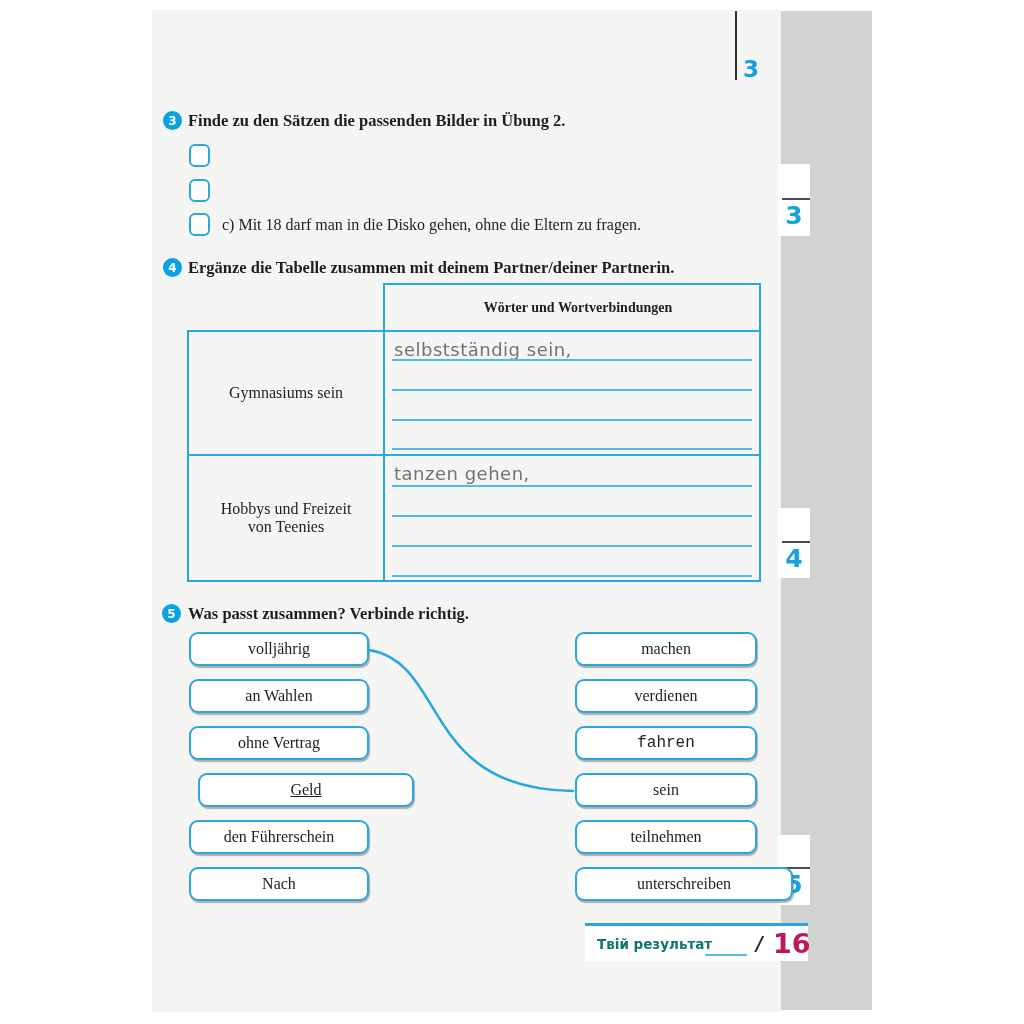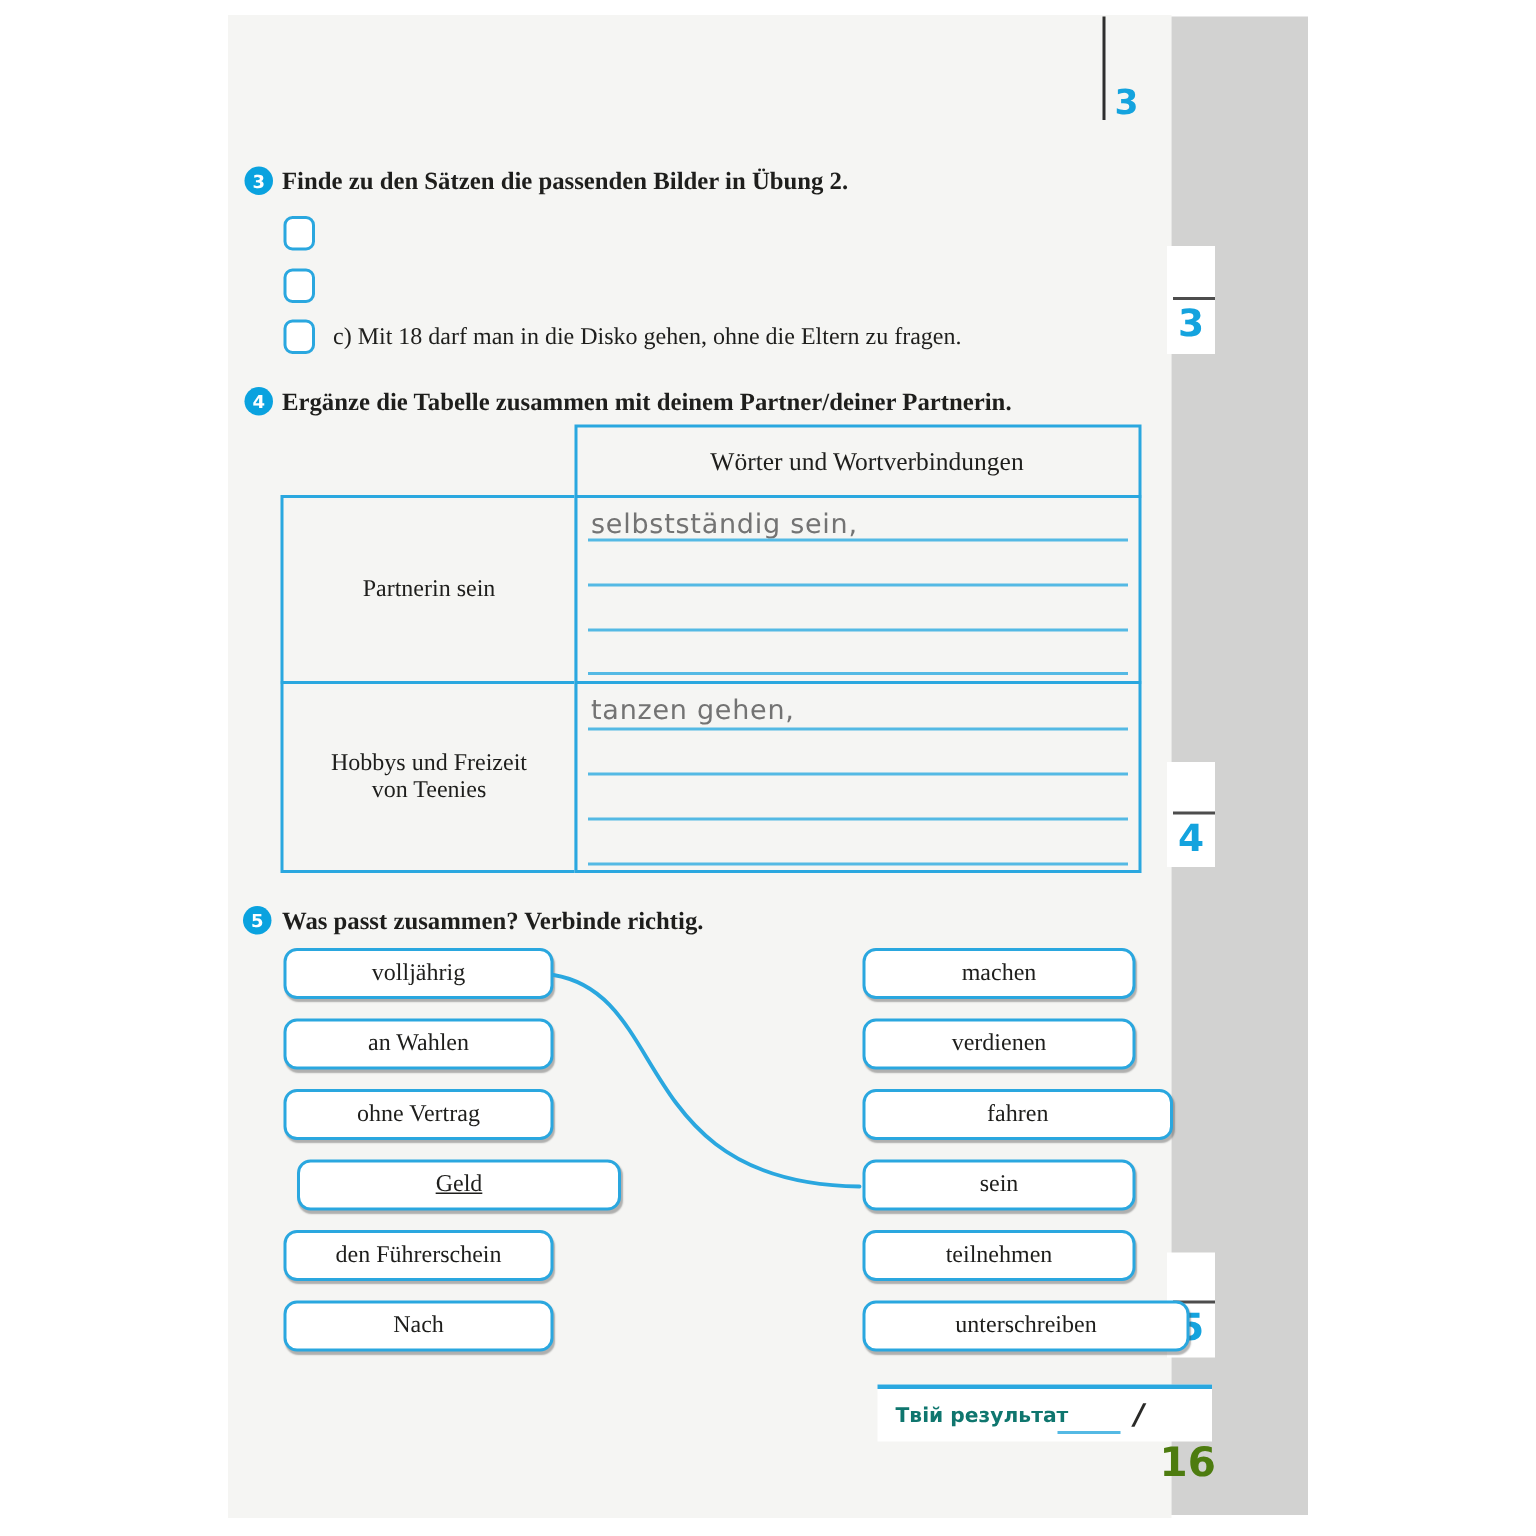--- a/index.html
+++ b/index.html
@@ -56,21 +56,21 @@
   .checkbox {
     width: 21px; height: 23px; background: #ffffff;
     border: 2px solid #2aa7df; border-radius: 6px; flex: 0 0 auto;
   }
   .check-label { margin-left: 12px; font-size: 16px; white-space: nowrap; }
   .tcell {
     position: absolute; border: 2px solid #2aa7df; background: #f5f5f3;
   }
   .tcell-head {
     display: flex; align-items: center; justify-content: center;
-    font-weight: normal; font-size: 17px; padding-left: 12px;
+    font-weight: bold; font-size: 14px; padding-left: 12px;
   }
   .tcell-cat {
     display: flex; align-items: center; justify-content: center;
     text-align: center; font-size: 16px; padding: 0 18px;
   }
   .wline {
     position: absolute; left: 7px; right: 7px; height: 2px;
     background: #54b9e4;
   }
   .entry-text {
@@ -101,21 +101,21 @@
     background: #54b9e4;
   }
   .result-slash {
     position: absolute; left: 171px; top: 6px;
     font-family: "DejaVu Sans", sans-serif;
     font-weight: bold; font-size: 19px; font-style: italic; color: #2a2a28;
   }
   .result-total {
     position: absolute; left: 188px; top: 2px;
     font-family: "DejaVu Sans", sans-serif;
-    font-weight: bold; font-size: 27px; color: #4d7c0f; margin-top: 32px;
+    font-weight: bold; font-size: 27px; color: #be185d;
   }
 </style>
 </head>
 <body>
 
 <div class="page"></div>
 <div class="gray-band"></div>
 
 <div class="corner-line"></div>
 <div class="corner-num">3</div>
@@ -145,21 +145,21 @@
 <div class="check-item" style="top:213px;">
   <div class="checkbox"></div>
   <div class="check-label">c) Mit 18 darf man in die Disko gehen, ohne die Eltern zu fragen.</div>
 </div>
 
 <div class="exnum" style="left:163px;top:258px;">4</div>
 <div class="extitle" style="left:188px;top:258px;">Ergänze die Tabelle zusammen mit deinem Partner/deiner Partnerin.</div>
 
 <div class="tcell tcell-head" style="left:383px;top:283px;width:378px;height:49px;">Wörter und Wortverbindungen</div>
 
-<div class="tcell tcell-cat" style="left:187px;top:330px;width:198px;height:126px;">Partnerin sein</div>
+<div class="tcell tcell-cat" style="left:187px;top:330px;width:198px;height:126px;">Gymnasiums sein</div>
 <div class="tcell" style="left:383px;top:330px;width:378px;height:126px;">
   <div class="entry-text">selbstständig sein,</div>
   <div class="wline" style="top:27px;"></div>
   <div class="wline" style="top:57px;"></div>
   <div class="wline" style="top:87px;"></div>
   <div class="wline" style="top:116px;"></div>
 </div>
 
 <div class="tcell tcell-cat" style="left:187px;top:454px;width:198px;height:128px;">Hobbys und Freizeit von Teenies</div>
 <div class="tcell" style="left:383px;top:454px;width:378px;height:128px;">
@@ -175,21 +175,21 @@
 
 <div class="mbox" style="left:189px;top:632px;width:180px;">volljährig</div>
 <div class="mbox" style="left:189px;top:679px;width:180px;">an Wahlen</div>
 <div class="mbox" style="left:189px;top:726px;width:180px;">ohne Vertrag</div>
 <div class="mbox" style="left:198px;top:773px;width:216px;text-decoration:underline;">Geld</div>
 <div class="mbox" style="left:189px;top:820px;width:180px;">den Führerschein</div>
 <div class="mbox" style="left:189px;top:867px;width:180px;">Nach</div>
 
 <div class="mbox" style="left:575px;top:632px;width:182px;">machen</div>
 <div class="mbox" style="left:575px;top:679px;width:182px;">verdienen</div>
-<div class="mbox" style="left:575px;top:726px;width:207px;">fahren</div>
+<div class="mbox" style="left:575px;top:726px;width:182px;font-family:Liberation Mono, monospace;">fahren</div>
 <div class="mbox" style="left:575px;top:773px;width:182px;">sein</div>
 <div class="mbox" style="left:575px;top:820px;width:182px;">teilnehmen</div>
 <div class="mbox" style="left:575px;top:867px;width:218px;">unterschreiben</div>
 
 <svg class="connector-svg" width="1024" height="1024" viewBox="0 0 1024 1024">
   <path d="M 369 650 C 448 663 420 789 573 791" fill="none" stroke="#2aa7df" stroke-width="2.6" stroke-linecap="round"></path>
 </svg>
 
 <div class="result-box">
   <div class="result-label">Твій результат</div>

